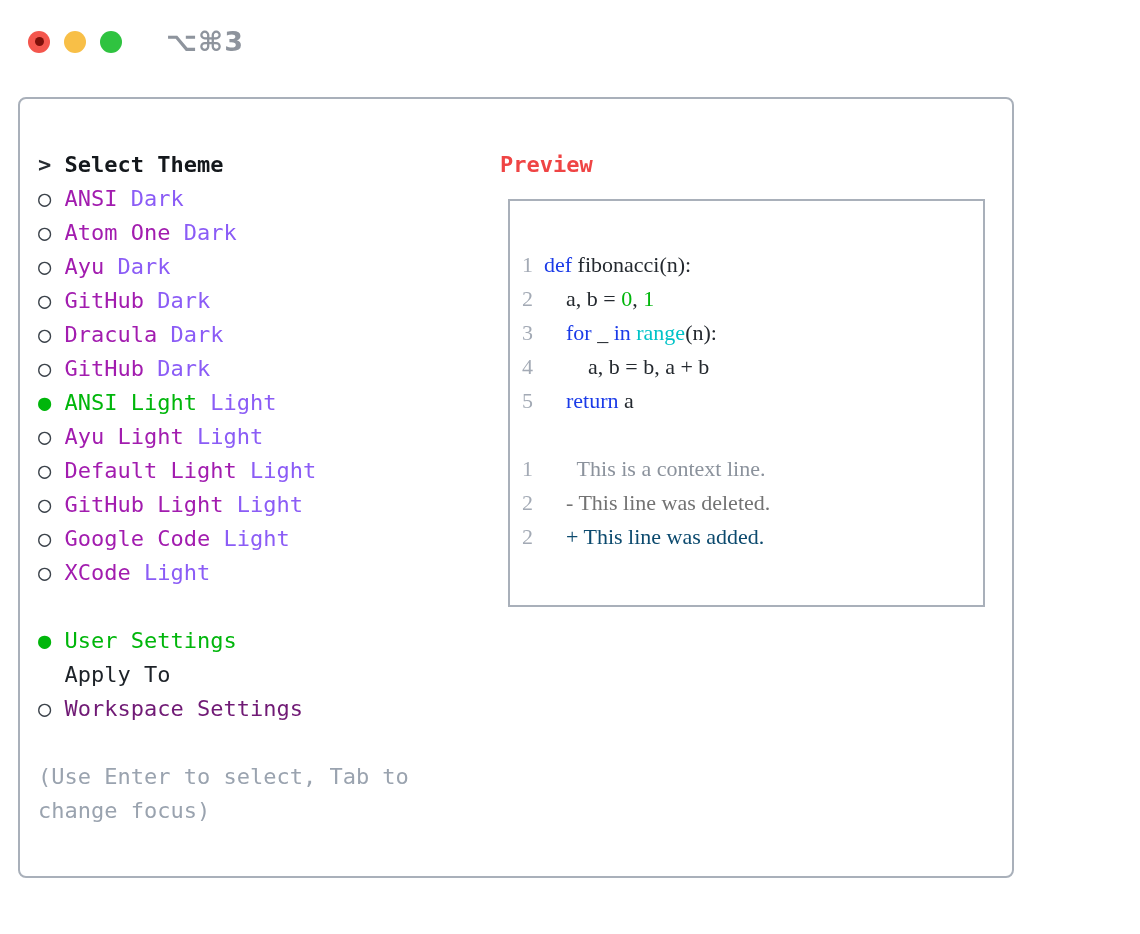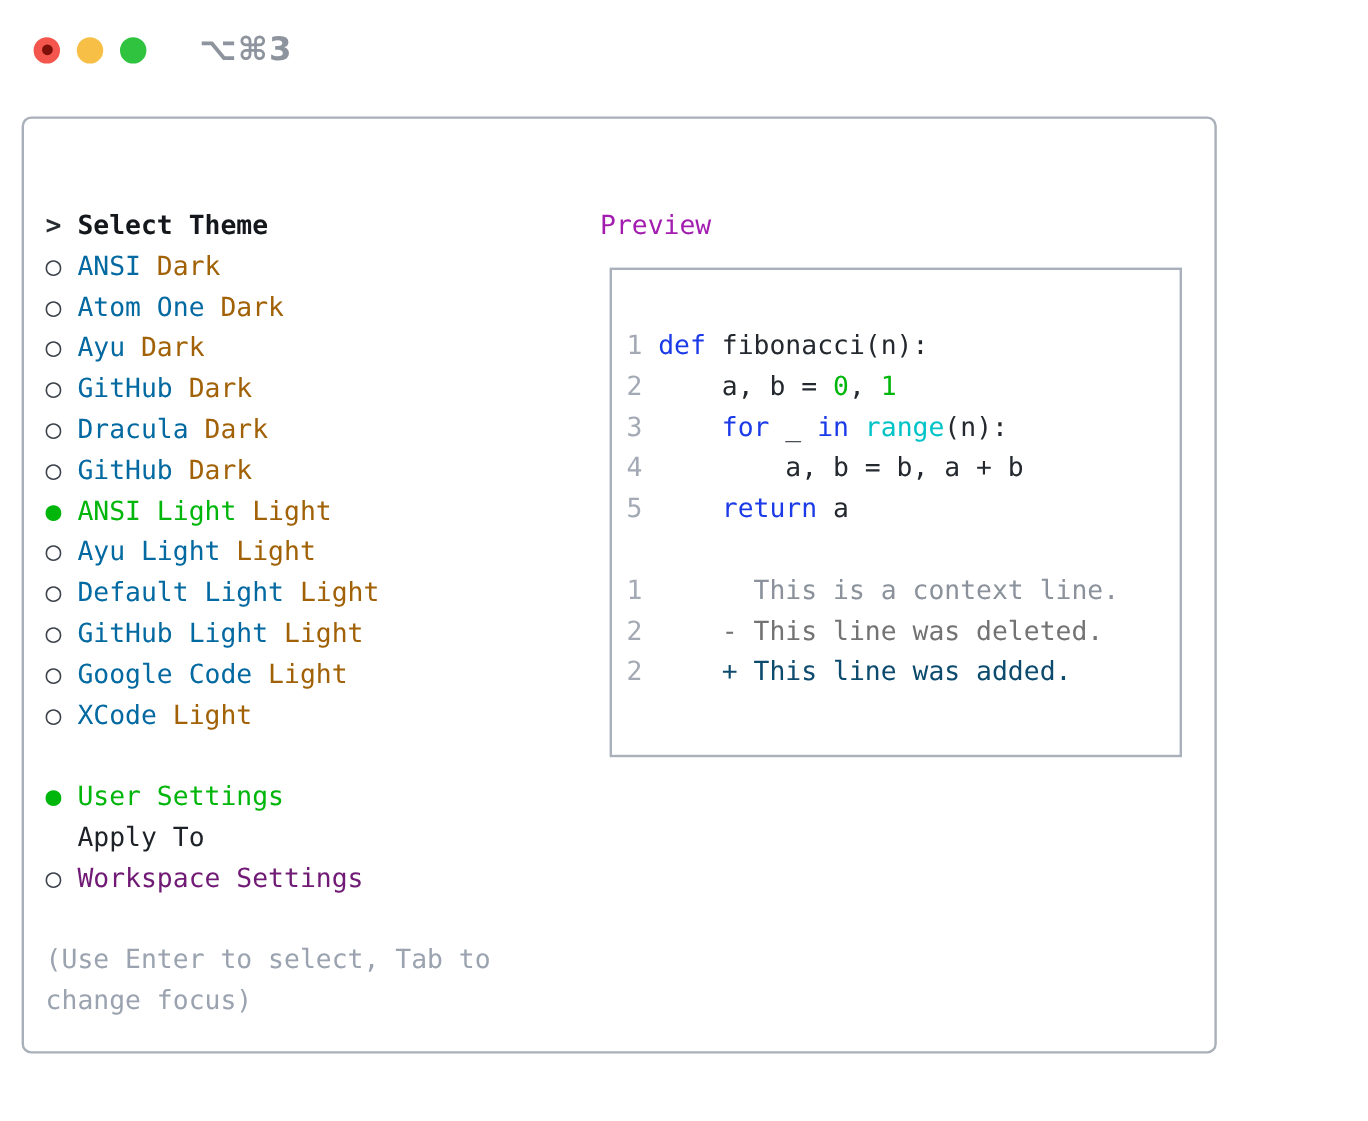--- a/index.html
+++ b/index.html
@@ -36,58 +36,58 @@
     font-size: 27px; font-weight: bold; color: #8e949d;
     letter-spacing: 1px;
   }
 
   
   .window {
     position: absolute; left: 18px; top: 97px;
     width: 996px; height: 781px;
     border: 2px solid #a9b0ba; border-radius: 8px;
     background: #ffffff;
-    padding: 73px 18px 0 18px;
+    padding: 49px 18px 0 18px;
   }
   .columns { display: flex; }
   .col-left  { width: 462px; flex: none; }
   .col-right { flex: 1; }
 
   .row { line-height: 34px; font-size: 22px; white-space: pre; }
   .row.spacer { height: 34px; }
 
   .prompt { display: inline-block; width: 2ch; font-weight: bold; color: #282d33; }
   .hdr    { font-weight: bold; color: #14181c; }
 
   .bullet { display: inline-block; width: 2ch; color: #3c434b; }
-  .item .name    { color: #0369a1; }
-  .item .variant { color: #a16207; margin-left: 1ch; }
+  .item .name    { color: #a21caf; }
+  .item .variant { color: #8b5cf6; margin-left: 1ch; }
   .item.selected .bullet,
   .item.selected .name,
   .item.selected .label { color: #00b60b; }
 
   .applyto-title { padding-left: 2ch; color: #1d2228; }
   .option .label { color: #701a75; }
 
   .hint {
     width: 420px; margin-top: 34px;
     font-size: 22px; line-height: 34px;
     color: #9aa3af; white-space: normal;
   }
 
   
-  .preview-title { font-weight: normal; color: #a21caf; }
+  .preview-title { font-weight: bold; color: #ef4444; }
   .preview-box {
     margin-left: 8px; margin-top: 17px;
     width: 477px; height: 408px;
     border: 2px solid #a9b0ba;
     padding: 47px 12px 0 12px;
     background: #ffffff;
   }
-  .crow { line-height: 34px; font-size: 22px; white-space: pre; }
+  .crow { line-height: 34px; font-size: 22px; white-space: pre; font-family: Liberation Serif, serif; }
   .crow.spacer { height: 34px; }
   .lnum { display: inline-block; width: 2ch; color: #a3aab5; }
 
   .fg  { color: #24292f; }
   .kw  { color: #1b3be8; }
   .num { color: #00b60b; }
   .fn  { color: #00c3c8; }
   .ctx { color: #8b929c; margin-top: 16px; }
   .del { color: #737373; }
   .add { color: #0c4a6e; }

